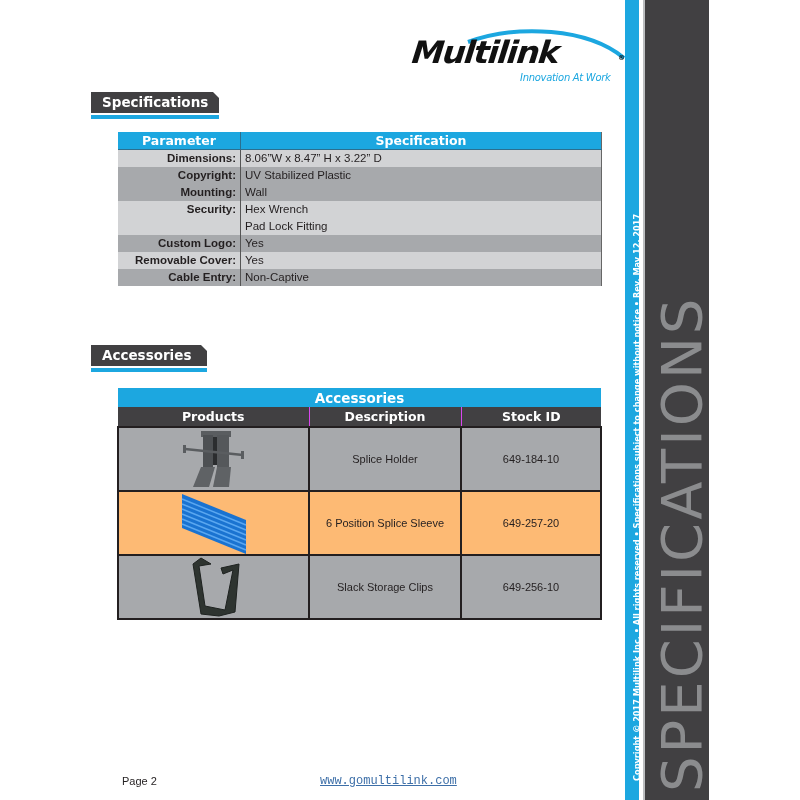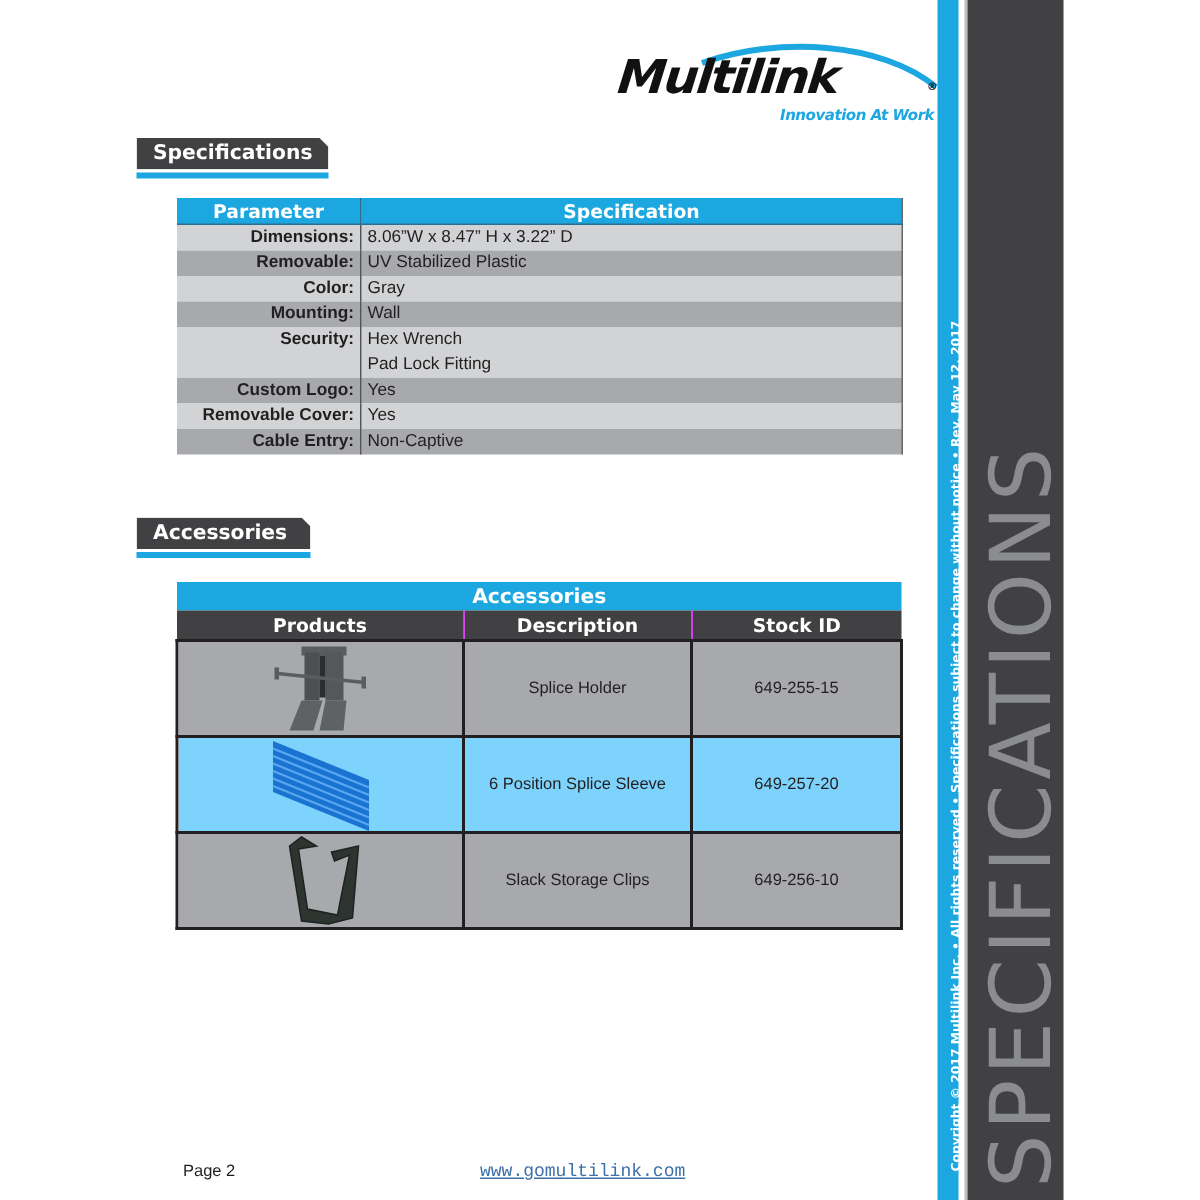--- a/index.html
+++ b/index.html
@@ -14,21 +14,21 @@
   .logo svg { position: absolute; left: 0; top: 0; }
   .logo-word {
     position: absolute; left: 6px; top: 6px;
     font-family: "DejaVu Sans", sans-serif; font-weight: bold; font-style: italic;
     font-size: 31px; letter-spacing: -1.5px; color: #111; transform: skewX(-6deg) scaleX(1.05);
     transform-origin: left top;
   }
   .logo-reg { position: absolute; left: 210px; top: 26px; font-size: 7px; color: #111; font-weight: bold; }
   .logo-tag {
     position: absolute; left: 112px; top: 44px;
-    font-family: "DejaVu Sans", sans-serif; font-weight: bold; font-style: italic;
+    font-family: "DejaVu Sans", sans-serif; font-weight: normal; font-style: italic;
     font-size: 10px; color: #1ca7e0; letter-spacing: -0.3px;
   }
 
   
   .sec-head { position: absolute; left: 91px; }
   .sec-head .tab {
     background: #414042; color: #fff; font-weight: bold; font-size: 13.5px;
     height: 21px; line-height: 21px; padding-left: 11px;
     clip-path: polygon(0 0, calc(100% - 6px) 0, 100% 6px, 100% 100%, 0 100%);
   }
@@ -66,21 +66,21 @@
     background: #414042; color: #fff; font-weight: bold; font-size: 12.5px;
     height: 19px; padding: 0; text-align: center; font-family: "DejaVu Sans", sans-serif;
     border-right: 1px solid #d946ef;
   }
   .acc-table th.col:last-child { border-right: none; }
   .acc-table td {
     height: 62px; padding: 0; text-align: center; font-size: 11px; color: #231f20;
     border: 2px solid #231f20;
   }
   .acc-table tr.dark td { background: #a7a9ac; }
-  .acc-table tr.light td { background: #7dd3fc; }
+  .acc-table tr.light td { background: #fdba74; }
   .acc-table td.prod { width: 189px; position: relative; }
   .acc-table td.desc { width: 150px; }
   .prod svg { display: block; margin: 0 auto; }
 
   
   .page-num { position: absolute; left: 122px; top: 775px; font-size: 11px; color: #231f20; font-family: "Liberation Sans", sans-serif; text-align: center; }
   .site-link {
     position: absolute; left: 320px; top: 774px; font-size: 12px; color: #3d6fa8;
     text-decoration: underline; font-family: Liberation Mono, monospace;
   }
@@ -125,26 +125,22 @@
       <th class="param">Parameter</th>
       <th>Specification</th>
     </tr>
   </thead>
   <tbody>
     <tr class="light">
       <td class="k">Dimensions:</td>
       <td>8.06”W x 8.47” H x 3.22” D</td>
     </tr>
     <tr class="dark">
-      <td class="k">Removable:</td>
+      <td class="k">Copyright:</td>
       <td>UV Stabilized Plastic</td>
-    </tr>
-    <tr class="light">
-      <td class="k">Color:</td>
-      <td>Gray</td>
     </tr>
     <tr class="dark">
       <td class="k">Mounting:</td>
       <td>Wall</td>
     </tr>
     <tr class="light">
       <td class="k">Security:</td>
       <td>
         <div>Hex Wrench</div>
         <div>Pad Lock Fitting</div>
@@ -190,21 +186,21 @@
           <rect x="38" y="6" width="12" height="32" fill="#55585b"></rect>
           <rect x="34" y="8" width="4" height="28" fill="#2b2d2f"></rect>
           <line x1="6" y1="20" x2="64" y2="26" stroke="#5a5d60" stroke-width="2.5"></line>
           <rect x="4" y="16" width="3" height="8" fill="#5a5d60"></rect>
           <rect x="62" y="22" width="3" height="8" fill="#5a5d60"></rect>
           <polygon points="22,38 36,38 30,58 14,58" fill="#5f6265"></polygon>
           <polygon points="38,38 52,38 50,58 34,58" fill="#5f6265"></polygon>
         </svg>
       </td>
       <td class="desc">Splice Holder</td>
-      <td>649-255-15</td>
+      <td>649-184-10</td>
     </tr>
     <tr class="light">
       <td class="prod">
         <svg width="80" height="62" viewBox="0 0 80 62">
           <polygon points="8,2 72,28 72,62 8,36" fill="#1a73d1"></polygon>
           <g stroke="#5aa7f0" stroke-width="1.5">
             <line x1="8" y1="7" x2="72" y2="33"></line>
             <line x1="8" y1="12" x2="72" y2="38"></line>
             <line x1="8" y1="17" x2="72" y2="43"></line>
             <line x1="8" y1="22" x2="72" y2="48"></line>

